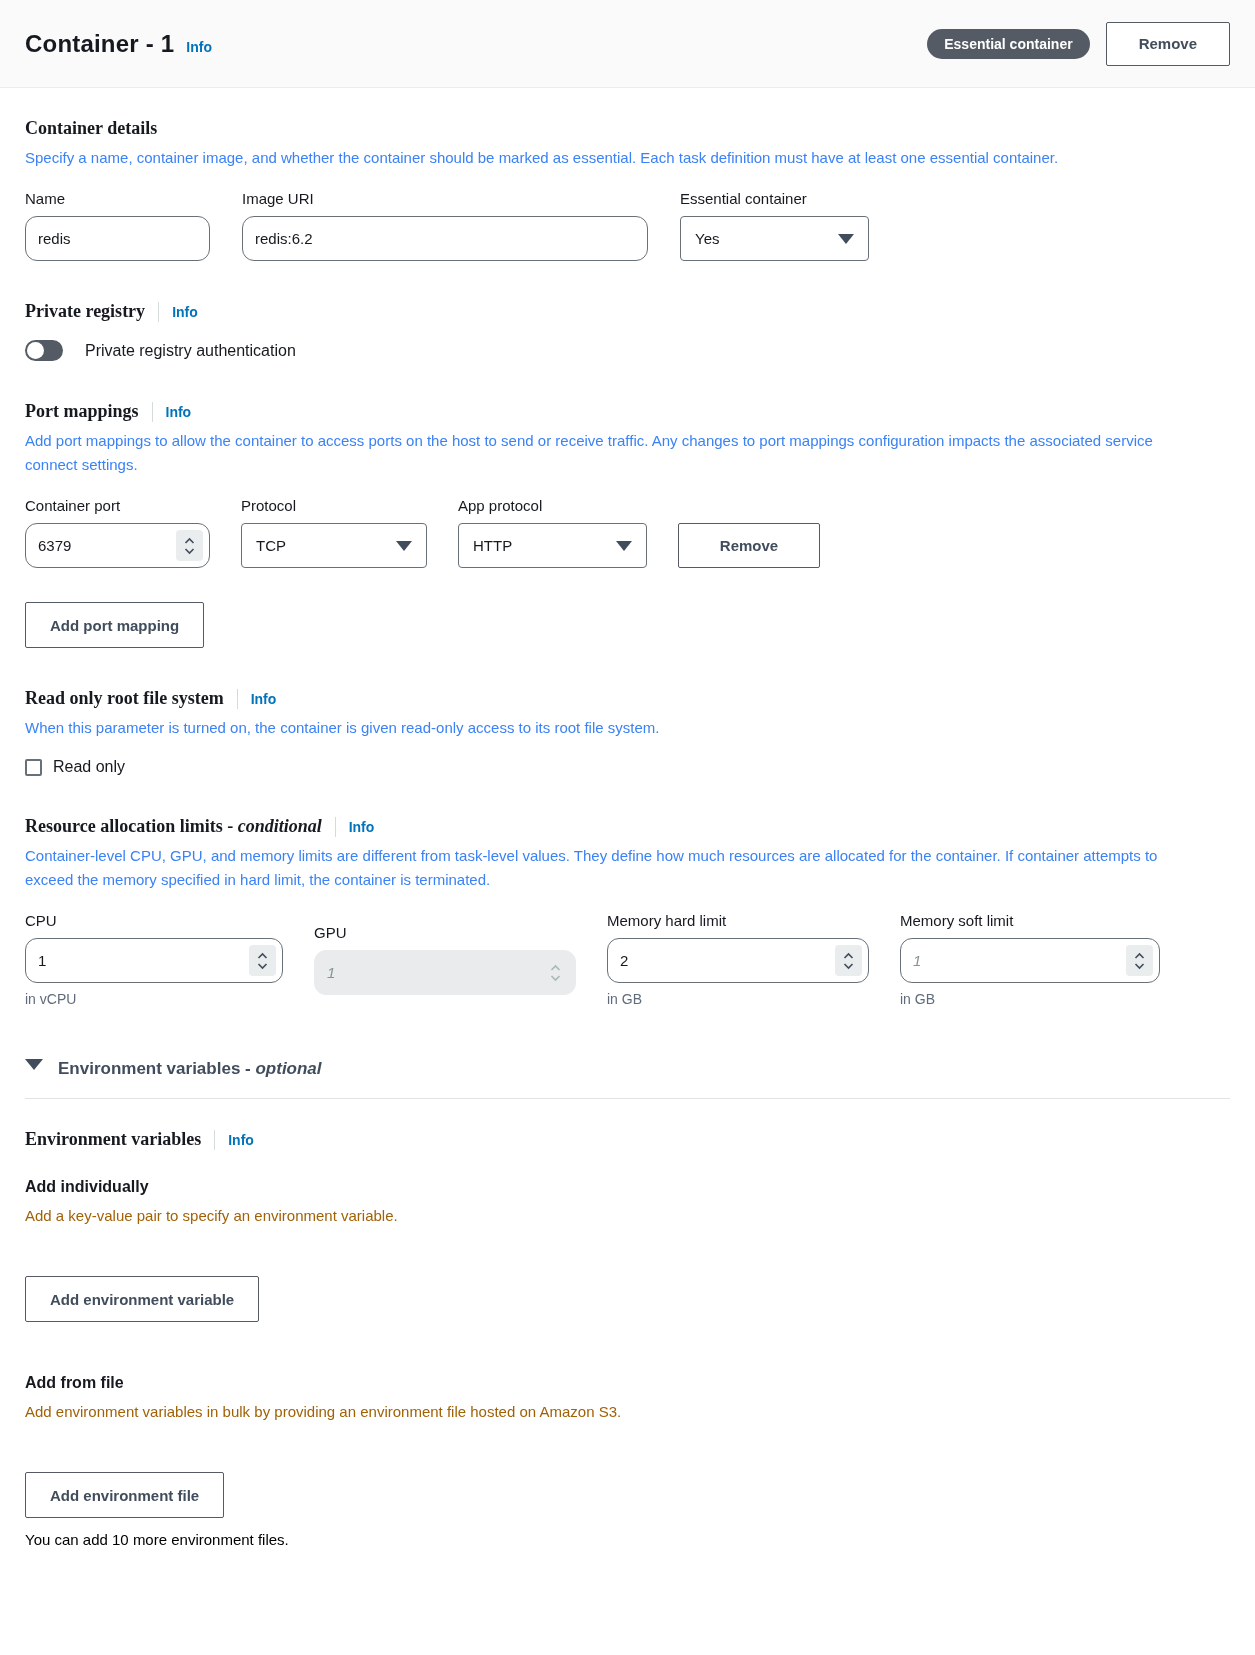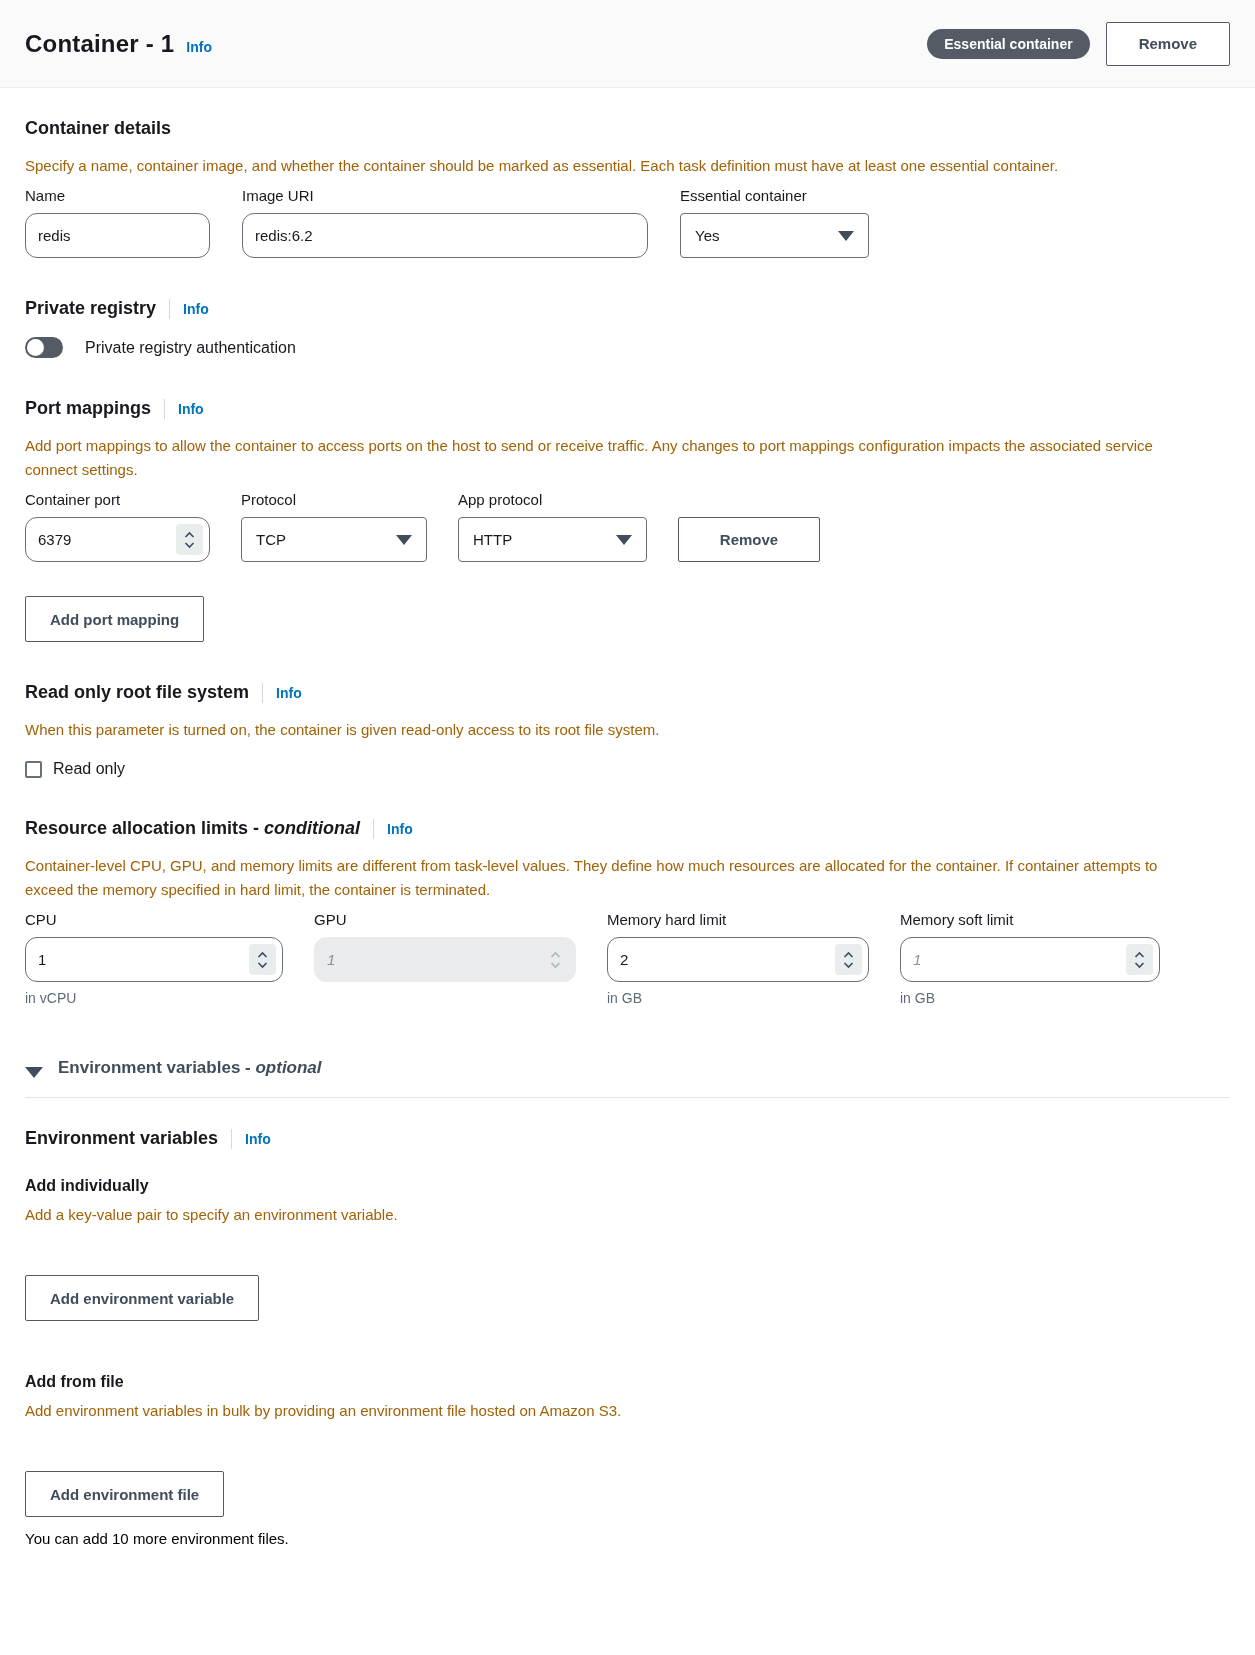--- a/index.html
+++ b/index.html
@@ -31,30 +31,30 @@
     font-family: inherit; cursor: pointer; white-space: nowrap;
   }
   .btn-header { height: 44px; padding: 0 32px; }
 
   
   .content { padding: 30px 25px 40px 25px; }
 
   .section { margin-top: 40px; }
   .section:first-child { margin-top: 0; }
   .section-heading-row { display: flex; align-items: center; }
-  .section-title { font-size: 18px; font-weight: 700; color: #16191f; }
+  .section-title { font-size: 18px; font-weight: 700; color: #16191f; font-family: Liberation Serif, serif; }
   .italic { font-style: italic; }
   .vsep { width: 1px; height: 20px; background: #d5dbdb; margin: 0 13px; }
   .section-desc {
-    margin-top: 15px; color: #a16207; font-size: 15px; line-height: 24px;
+    margin-top: 7px; color: #3b82f6; font-size: 15px; line-height: 24px;
     max-width: 1140px;
   }
 
   
-  .fields-row { display: flex; gap: 32px; margin-top: 9px; align-items: flex-start; }
+  .fields-row { display: flex; gap: 32px; margin-top: 20px; align-items: center; }
   .field { display: flex; flex-direction: column; }
   .field-label { font-size: 15px; color: #16191f; margin-bottom: 9px; }
   .text-input {
     height: 45px; width: 100%; border: 1px solid #687078; border-radius: 12px;
     padding: 0 12px; font-size: 15px; color: #16191f; font-family: inherit;
     background: #ffffff; outline: none;
   }
   .text-input::placeholder { color: #879596; font-style: italic; }
   .helper-text { margin-top: 8px; font-size: 14px; color: #5f6b7a; }
 
@@ -98,21 +98,21 @@
   .check-row { display: flex; align-items: center; gap: 11px; margin-top: 18px; }
   .checkbox {
     width: 17px; height: 17px; background: #ffffff;
     border: 2px solid #687078; border-radius: 2px; cursor: pointer; flex: none;
   }
 
   .btn-standalone { height: 46px; padding: 0 24px; margin-top: 34px; }
 
   
   .collapse-header {
-    display: flex; align-items: flex-end; gap: 15px;
+    display: flex; align-items: flex-start; gap: 15px;
     margin-top: 52px; cursor: pointer;
   }
   .collapse-caret {
     width: 0; height: 0;
     border-left: 9px solid transparent; border-right: 9px solid transparent;
     border-top: 11px solid #414d5c;
   }
   .collapse-title { font-size: 17px; font-weight: 700; color: #414d5c; }
   .divider { height: 1px; background: #dfe3e3; margin-top: 19px; }
 

